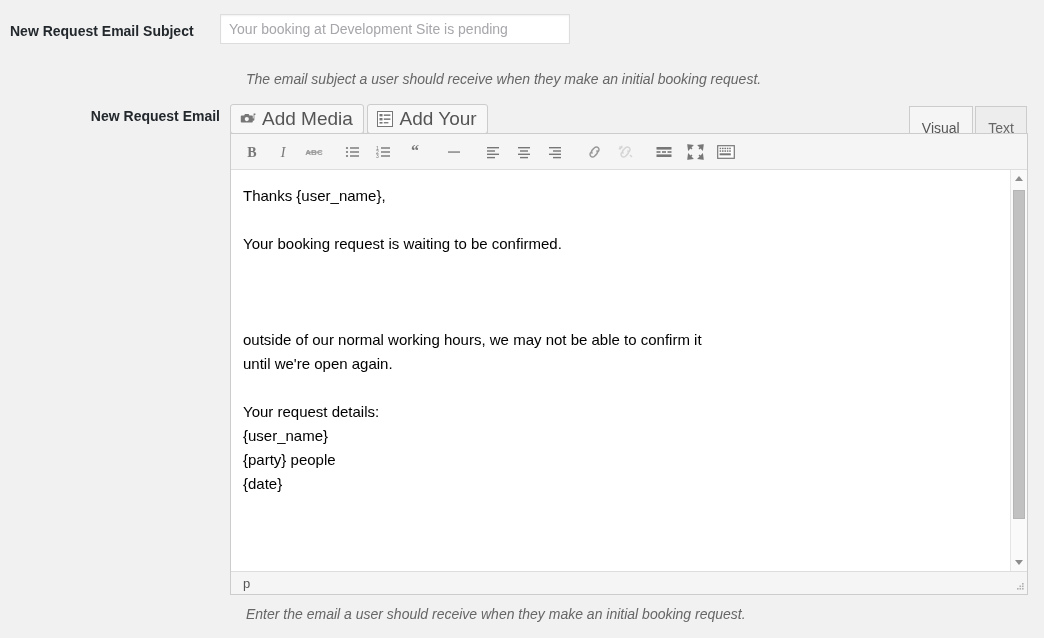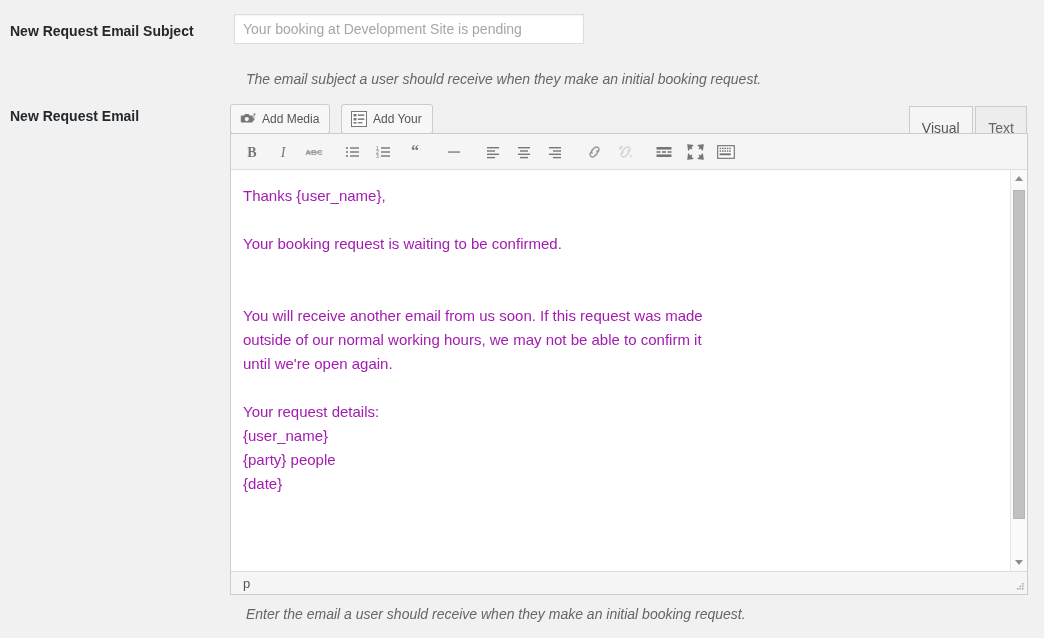--- a/index.html
+++ b/index.html
@@ -29,25 +29,25 @@
   .field-label {
     position: absolute;
     left: 10px;
     width: 210px;
     font-weight: bold;
     font-size: 14px;
     color: #23282d;
     line-height: 1.3;
   }
   .row-subject .field-label { top: 8px; }
-  .row-email   .field-label { top: 9px; }
+  .row-email   .field-label { top: 9px; text-align: right; }
 
   .field-body {
     position: absolute;
-    left: 234px;
+    left: 220px;
   }
 
   
   .text-input {
     display: block;
     width: 350px;
     height: 30px;
     box-sizing: border-box;
     padding: 3px 8px;
     font-family: "Liberation Sans", sans-serif;
@@ -85,25 +85,24 @@
     align-items: center;
     gap: 6px;
     height: 30px;
     padding: 0 10px 0 9px;
     box-sizing: border-box;
     background: #f7f7f7;
     border: 1px solid #ccc;
     border-radius: 3px;
     box-shadow: 0 1px 0 #ccc;
     font-family: "Liberation Sans", sans-serif;
-    font-size: 12px;
+    font-size: 19px;
     color: #555;
     cursor: pointer;
     vertical-align: top;
-    margin-right: 7px;
   }
   .media-btn svg { display: block; }
 
   
   .editor-tabs {
     position: absolute;
     right: 17px;
     top: 106px;
     height: 28px;
   }
@@ -173,21 +172,21 @@
   .editor-content {
     position: absolute;
     left: 0; top: 0;
     right: 17px;
     bottom: 0;
     padding: 14px 12px 10px 12px;
     box-sizing: border-box;
     font-family: "Liberation Sans", sans-serif;
     font-size: 15px;
     line-height: 24px;
-    color: #a21caf;
+    color: #000000;
   }
   .editor-content p {
     margin: 0 0 24px 0;
   }
   .editor-content p.tight { margin-bottom: 0; }
   .editor-content b { font-weight: normal; }
 
   
   .scrollbar {
     position: absolute;
@@ -444,21 +443,21 @@
 
   <div class="editor-body">
     <div class="editor-content">
 
       <p>Thanks {user_name},</p>
 
       <p><span>Your booking request is </span><b>waiting to be confirmed</b><span>.</span></p>
 
       <p>
         <br>
-        <span>You will receive another email from us soon. If this request was made</span><br>
+        <br>
         <span>outside of our normal working hours, we may not be able to confirm it</span><br>
         <span>until we're open again.</span>
       </p>
 
       <p class="tight">
         <b>Your request details:</b><br>
         <span>{user_name}</span><br>
         <span>{party} people</span><br>
         <span>{date}</span>
       </p>

